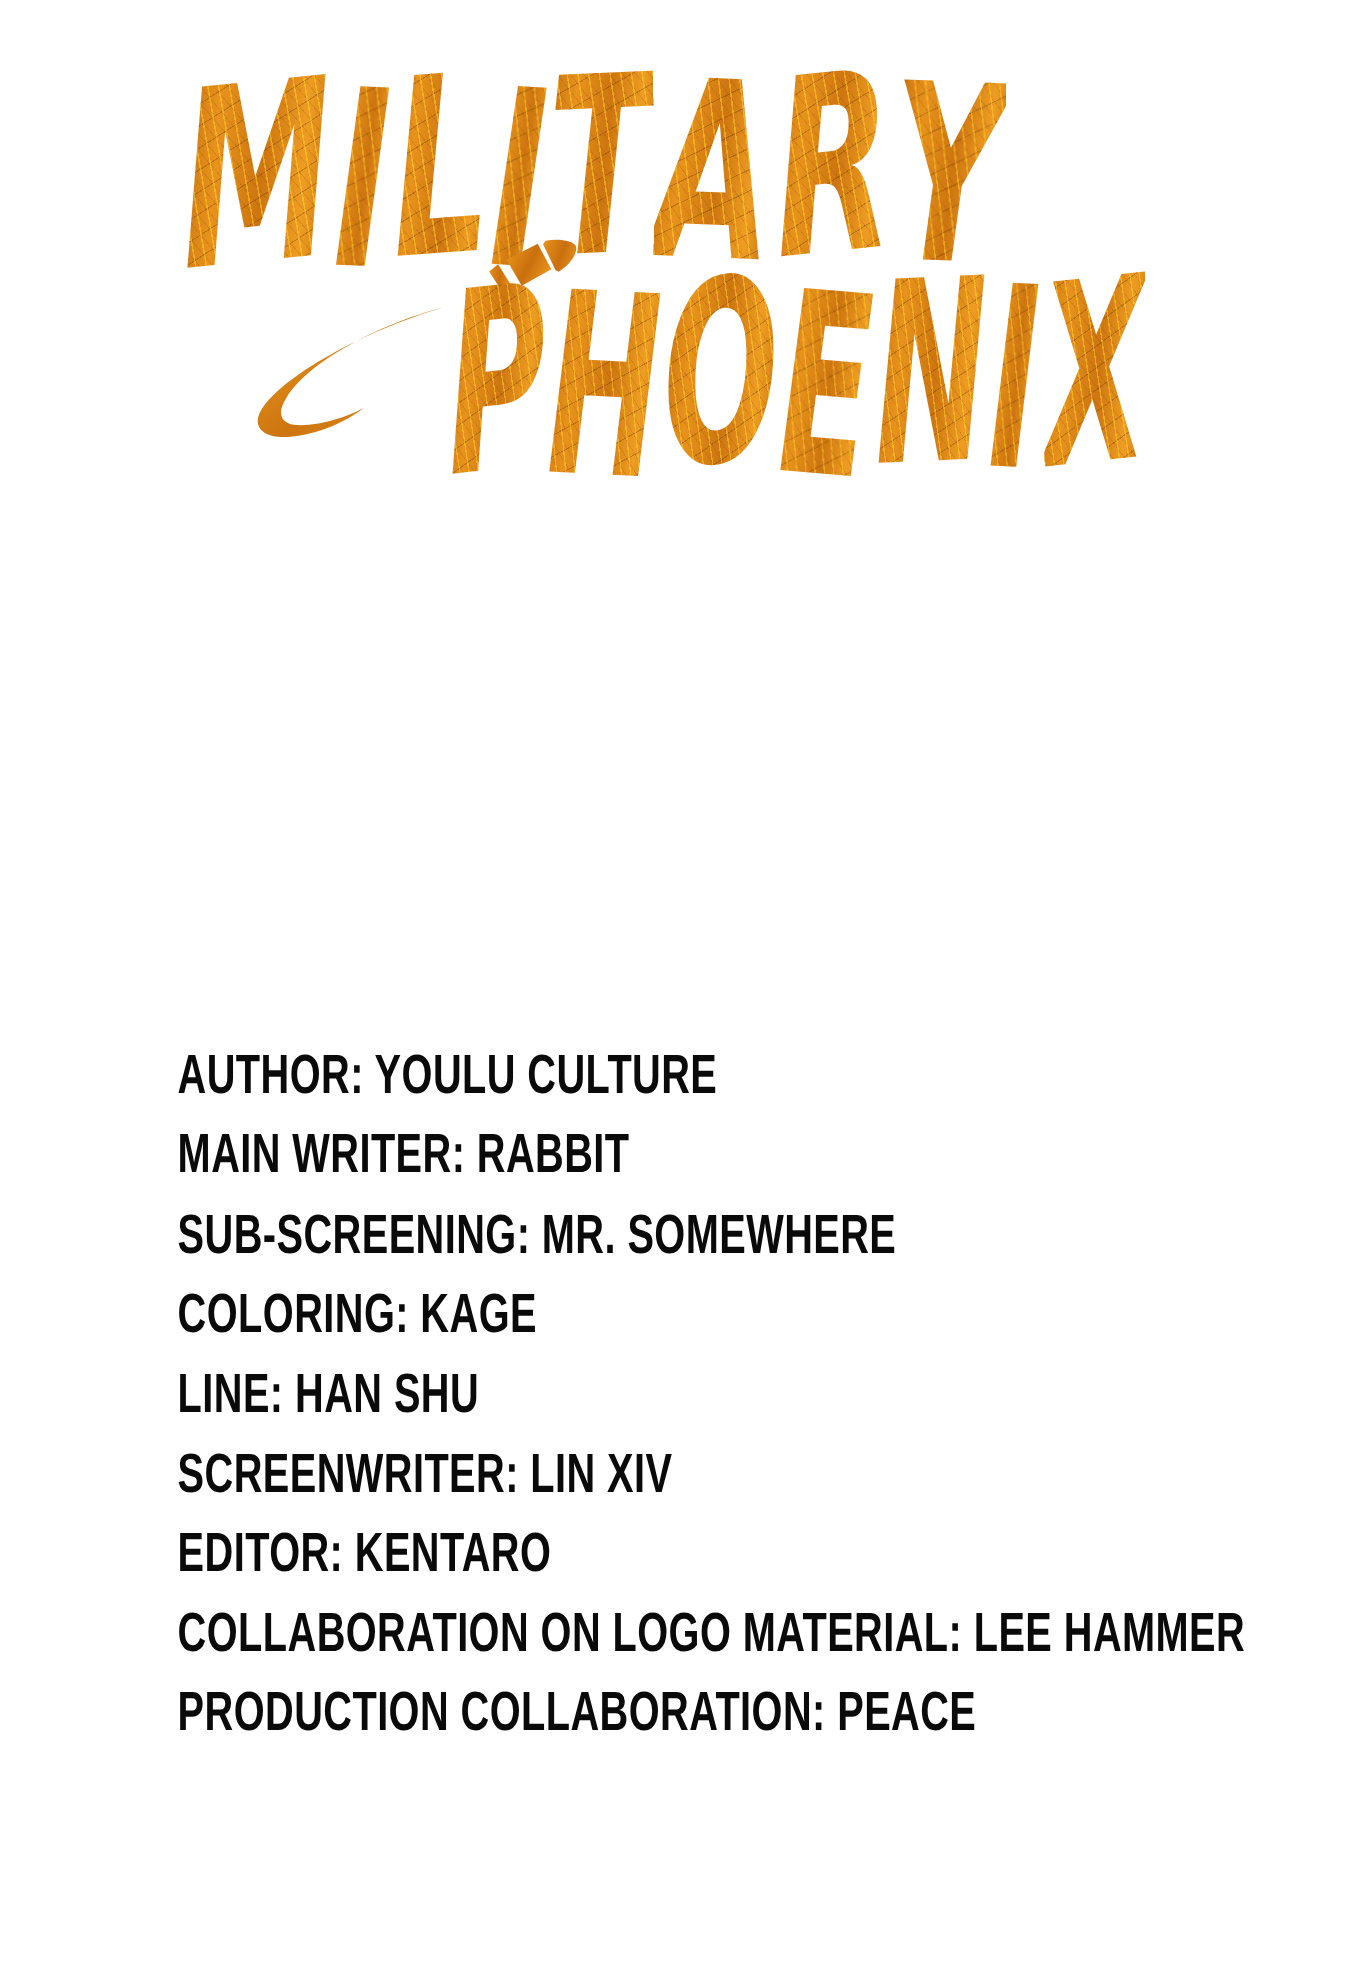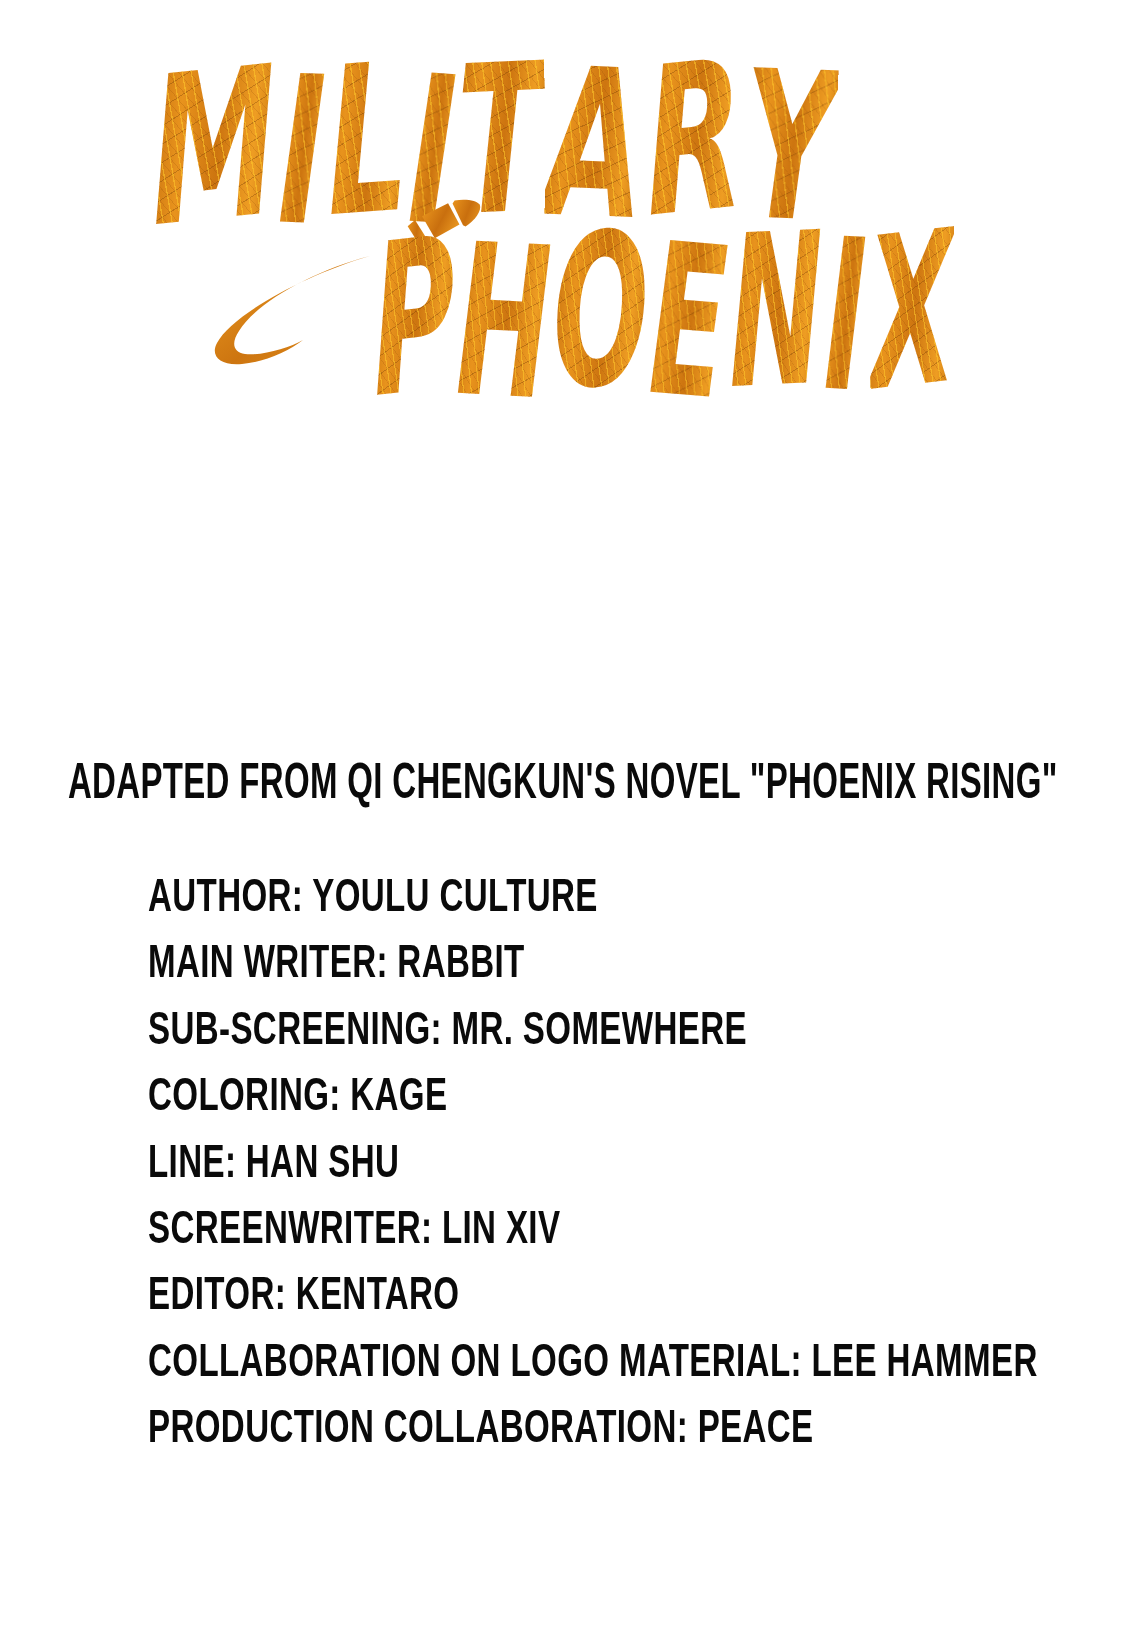--- a/index.html
+++ b/index.html
@@ -81,23 +81,20 @@
         </linearGradient>
       </defs>
       <path d="M178,3 C112,22 40,62 25,90 C18,103 28,113 50,111 C72,109 96,99 111,87 C97,95 70,103 53,101 C41,99 39,90 47,78 C64,50 120,18 178,3 Z" fill="url(#gold-s)"></path>
     </svg>
 
     <div class="logo-line logo-line2">
       <span class="logo-text"><span class="glyph gold" style="transform: rotate(-3deg) translateY(2px);">P</span><span class="glyph gold" style="transform: rotate(2deg) translateY(8px);">H</span><span class="glyph gold" style="transform: rotate(-2deg) translateY(-2px);">O</span><span class="glyph gold" style="transform: rotate(3deg) translateY(10px);">E</span><span class="glyph gold" style="transform: rotate(-1deg) translateY(0px);">N</span><span class="glyph gold" style="transform: rotate(2deg) translateY(6px);">I</span><span class="glyph gold" style="transform: rotate(-3deg) translateY(2px);">X</span></span>
     </div>
   </div>
 
-  <div class="adapted-row">
-    <span class="adapted-text ink">ADAPTED FROM QI CHENGKUN'S NOVEL "PHOENIX RISING"</span>
-  </div>
 
   <div class="credits" id="credits">
     <div class="credit-line">
       <span class="credit-text ink">AUTHOR: YOULU CULTURE</span>
     </div>
 
     <div class="credit-line">
       <span class="credit-text ink">MAIN WRITER: RABBIT</span>
     </div>
 

